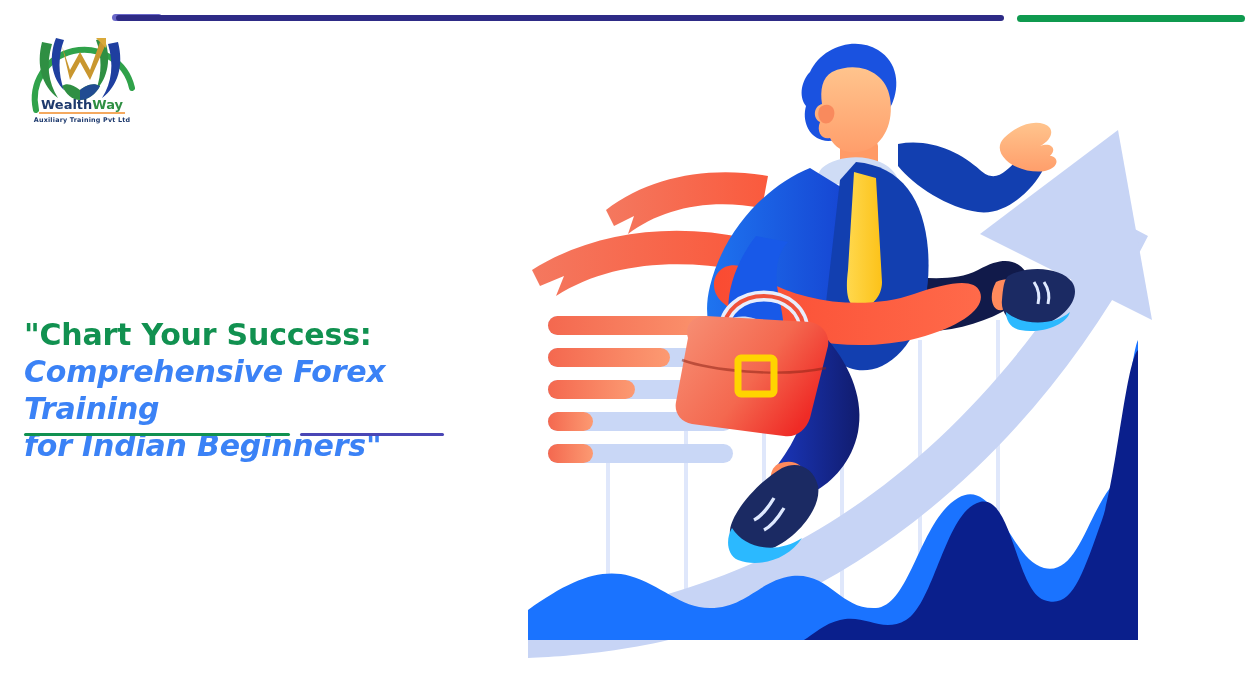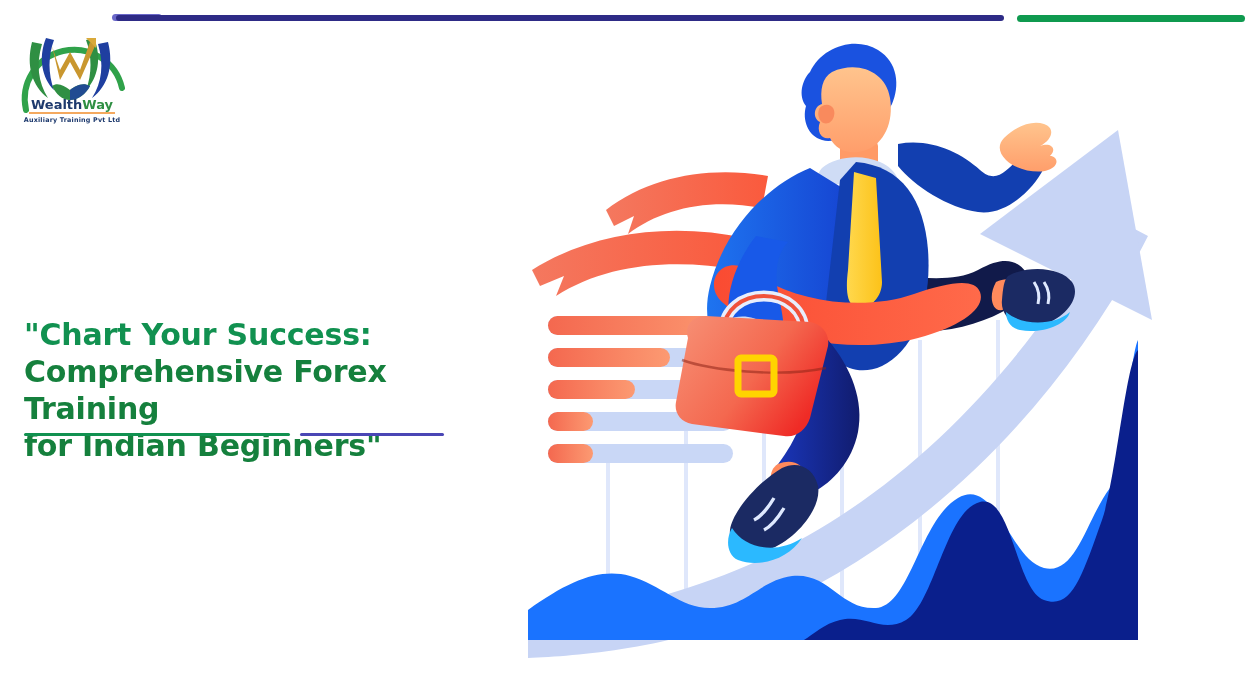--- a/index.html
+++ b/index.html
@@ -14,39 +14,39 @@
   }
 
   
   .topbar-wrap { position: absolute; top: 0; left: 0; width: 1260px; height: 40px; }
   .rule { position: absolute; border-radius: 4px; }
   .rule-indigo-light { top: 14px; left: 112px; width: 50px; height: 7px; background: #6b68c9; }
   .rule-indigo-main  { top: 15px; left: 116px; width: 888px; height: 6px; background: #2e2b86; }
   .rule-green-right  { top: 15px; left: 1017px; width: 228px; height: 7px; background: #0f9a4f; }
 
   
-  .logo { position: absolute; top: 8px; left: 2px; width: 140px; height: 122px; }
+  .logo { position: absolute; top: 8px; left: 12px; width: 140px; height: 122px; }
   .logo svg { display: block; }
 
   
   .headline {
     position: absolute;
     left: 24px;
     top: 316px;
     width: 470px;
   }
   .headline h1 {
     font-size: 30px;
     line-height: 37px;
     font-weight: 700;
     letter-spacing: -0.2px;
     font-family: "DejaVu Sans", sans-serif;
   }
   .hl-green  { color: #119150; display: block; }
-  .hl-indigo { color: #15803d; display: block; }
+  .hl-indigo { color: #3b82f6; display: block; font-style: italic; }
 
   .underlines { position: absolute; left: 24px; top: 432px; width: 420px; height: 8px; }
   .ul-green  { position: absolute; left: 0;   top: 1px; width: 266px; height: 3px; background: #119150; border-radius: 2px; }
   .ul-indigo { position: absolute; left: 276px; top: 1px; width: 144px; height: 3px; background: #4a46b5; border-radius: 2px; }
 
   
   .illustration {
     position: absolute;
     left: 510px;
     top: 20px;

